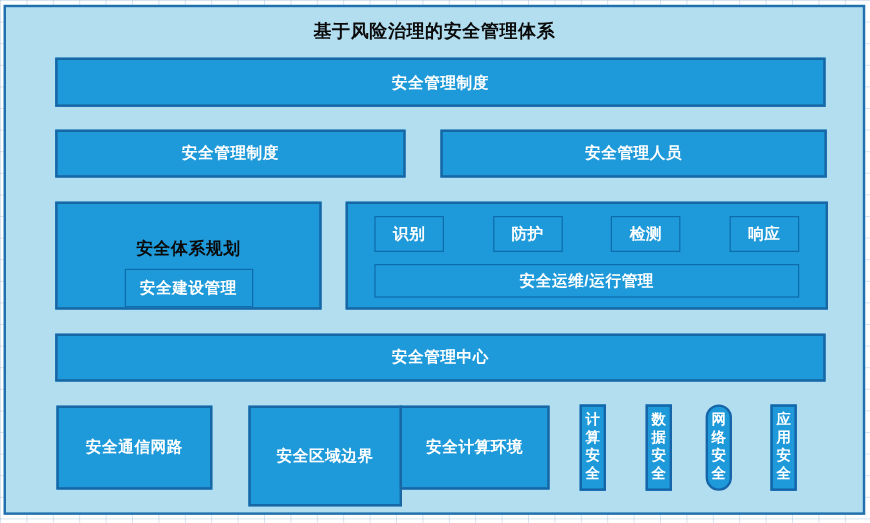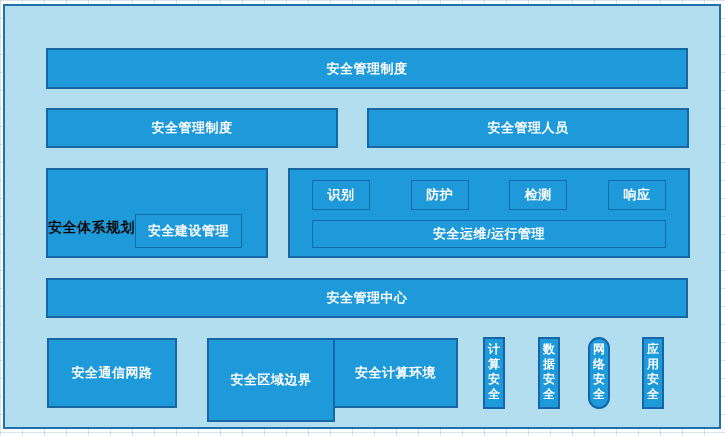--- a/index.html
+++ b/index.html
@@ -24,21 +24,21 @@
     position:absolute;box-sizing:border-box;
     background:#1e9ada;border:2px solid #1866a4;
     display:flex;align-items:center;justify-content:center;
     color:#ffffff;font-weight:bold;font-size:13px;letter-spacing:.5px;
   }
   
   .bar-top      {left:41px; top:42px;  width:642px;height:41px;}
   .row2-left    {left:41px; top:102px; width:292px;height:40px;}
   .row2-right   {left:362px;top:102px; width:322px;height:40px;}
   .planning     {left:41px; top:162px; width:222px;height:90px;
-                 flex-direction:row;justify-content:flex-start;padding-top:29px;}
+                 flex-direction:column;justify-content:flex-start;padding-top:29px;}
   .planning-title{font-size:14px;font-weight:bold;color:#0b0b0b;letter-spacing:.5px;}
   .planning-inner{position:relative;margin-top:7px;width:107px;height:34px;
                  box-sizing:border-box;background:#1e9ada;border:1px solid #0e6cab;
                  display:flex;align-items:center;justify-content:center;
                  color:#fff;font-weight:bold;font-size:13px;letter-spacing:.5px;}
   .operations   {left:283px;top:162px; width:402px;height:90px;
                  flex-direction:column;justify-content:flex-start;
                  padding:10px 22px 0 22px;}
   .ops-steps{display:flex;justify-content:space-between;width:100%;}
   .step-box{position:relative;width:58px;height:30px;box-sizing:border-box;
@@ -59,20 +59,21 @@
           padding-top:3px;color:#fff;font-weight:bold;font-size:12px;
           line-height:15px;text-align:center;word-break:break-all;letter-spacing:0;}
   .pillar-1{left:478px;} .pillar-2{left:533px;} .pillar-3{left:583px;border-radius:11px;} .pillar-4{left:637px;}
 </style>
 </head>
 <body>
 
 <div class="page">
   <div class="container">
 
+    <div class="diagram-title">基于风险治理的安全管理体系</div>
 
     <div class="box bar-top">安全管理制度</div>
 
     <div class="box row2-left">安全管理制度</div>
     <div class="box row2-right">安全管理人员</div>
 
     <div class="box planning">
       <div class="planning-title">安全体系规划</div>
       <div class="planning-inner">安全建设管理</div>
     </div>

